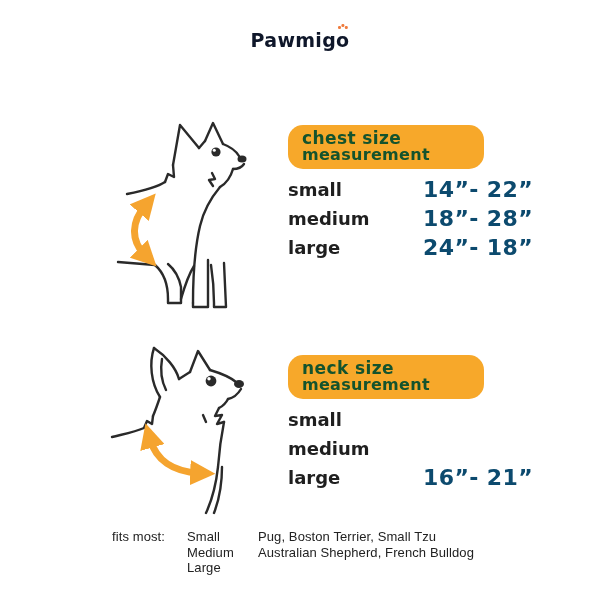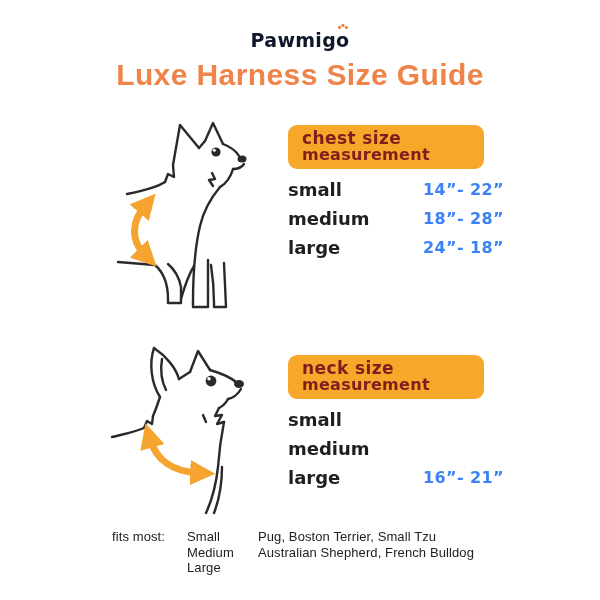--- a/index.html
+++ b/index.html
@@ -31,37 +31,37 @@
   .dog { position:absolute; }
   .dog1 { left:100px; top:113px; }
   .dog2 { left:110px; top:345px; }
 
   
   .panel { position:absolute; left:288px; width:210px; }
   .panel.chest { top:125px; }
   .panel.neck  { top:355px; }
   .band {
     position:relative; width:196px; height:44px; background:#F7A82A;
-    border-radius:9px; color:#7f1d1d; box-sizing:border-box; padding:4px 0 0 14px;
+    border-radius:15px; color:#14532d; box-sizing:border-box; padding:4px 0 0 14px;
   }
   .band-title {
     font-family:"DejaVu Sans", sans-serif; font-weight:700; font-size:17px;
     letter-spacing:0.4px; line-height:19px;
   }
   .band-sub {
     font-family:"DejaVu Sans", sans-serif; font-weight:700; font-size:16px;
     letter-spacing:0.3px; line-height:14px;
   }
   .rows { position:relative; margin-top:6px; width:210px; }
   .srow { display:grid; grid-template-columns:135px 1fr; height:29px; align-items:center; }
   .lab {
     font-family:"DejaVu Sans", sans-serif; font-weight:700; font-size:18px; color:#1F1F1F;
   }
   .val {
-    font-family:"DejaVu Sans", sans-serif; font-weight:700; font-size:16px; color:#3b82f6;
+    font-family:"DejaVu Sans", sans-serif; font-weight:700; font-size:22px; color:#0c4a6e;
     letter-spacing:0.4px; white-space:nowrap;
   }
 
   
   .fits {
     position:absolute; left:112px; top:529px;
     display:grid; grid-template-columns:75px 71px auto;
     font-size:13px; font-weight:500; color:#222222; line-height:15.6px;
     letter-spacing:0.1px;
   }
@@ -69,21 +69,20 @@
 </style>
 </head>
 <body>
 
 <div class="canvas">
 
   <div class="brand">
     <span>Pawmig</span><span class="o-paw">o</span>
   </div>
 
-  <h1 class="title">Luxe Harness Size Guide</h1>
 
   <svg class="dog dog1" width="180" height="210" viewBox="0 0 180 210">
     <defs>
       <marker id="ah1" viewBox="0 0 10 10" refX="3.5" refY="5" markerWidth="3.6" markerHeight="3.6" orient="auto-start-reverse">
         <path d="M0,0 L10,5 L0,10 z" fill="#F5A42F"></path>
       </marker>
     </defs>
     <g stroke="#2A2A2A" stroke-width="2.4" fill="none" stroke-linecap="round" stroke-linejoin="round">
       <path d="M 27,81 C 42,78 56,75 65,69"></path>
       <path d="M 65,69 L 68,61 L 74,64 L 73,52"></path>

